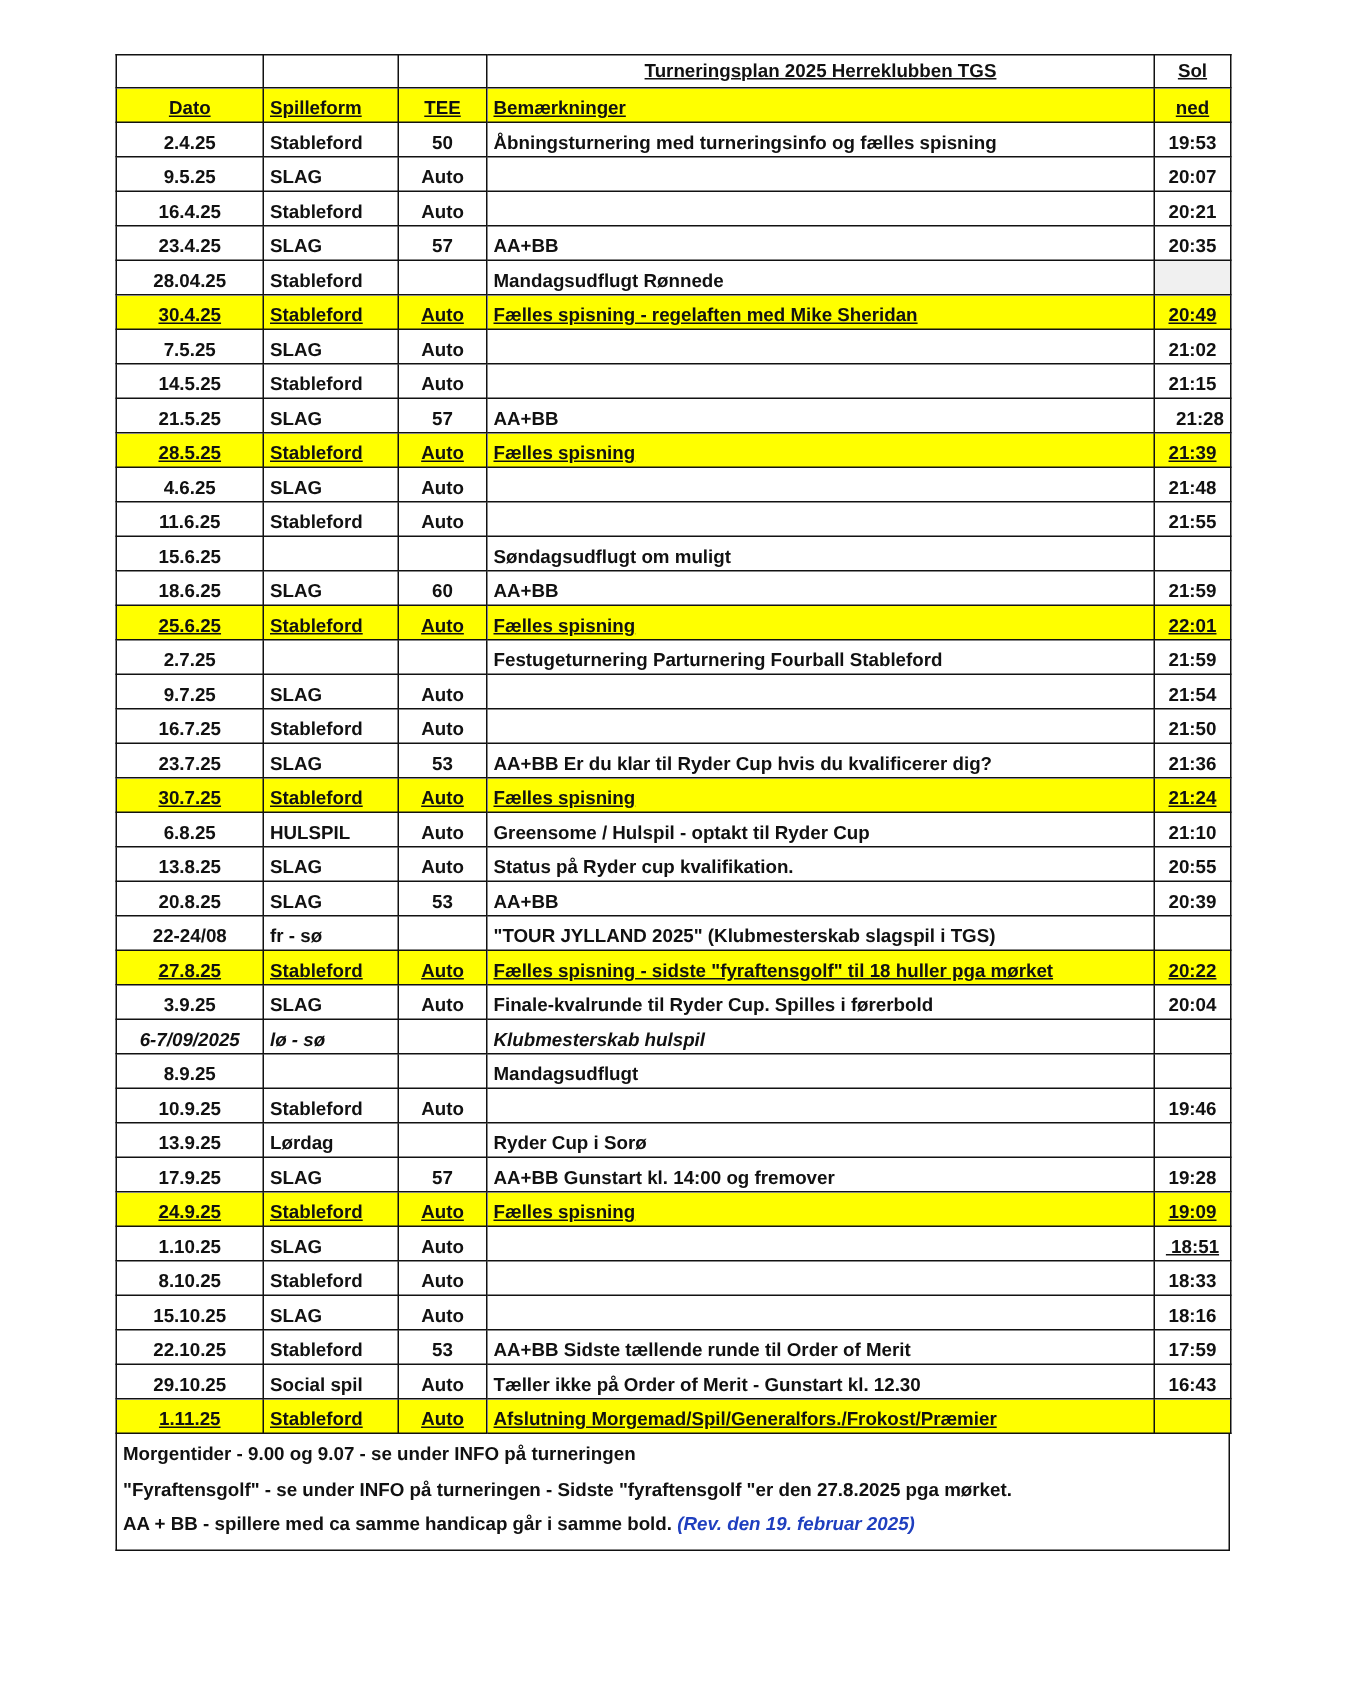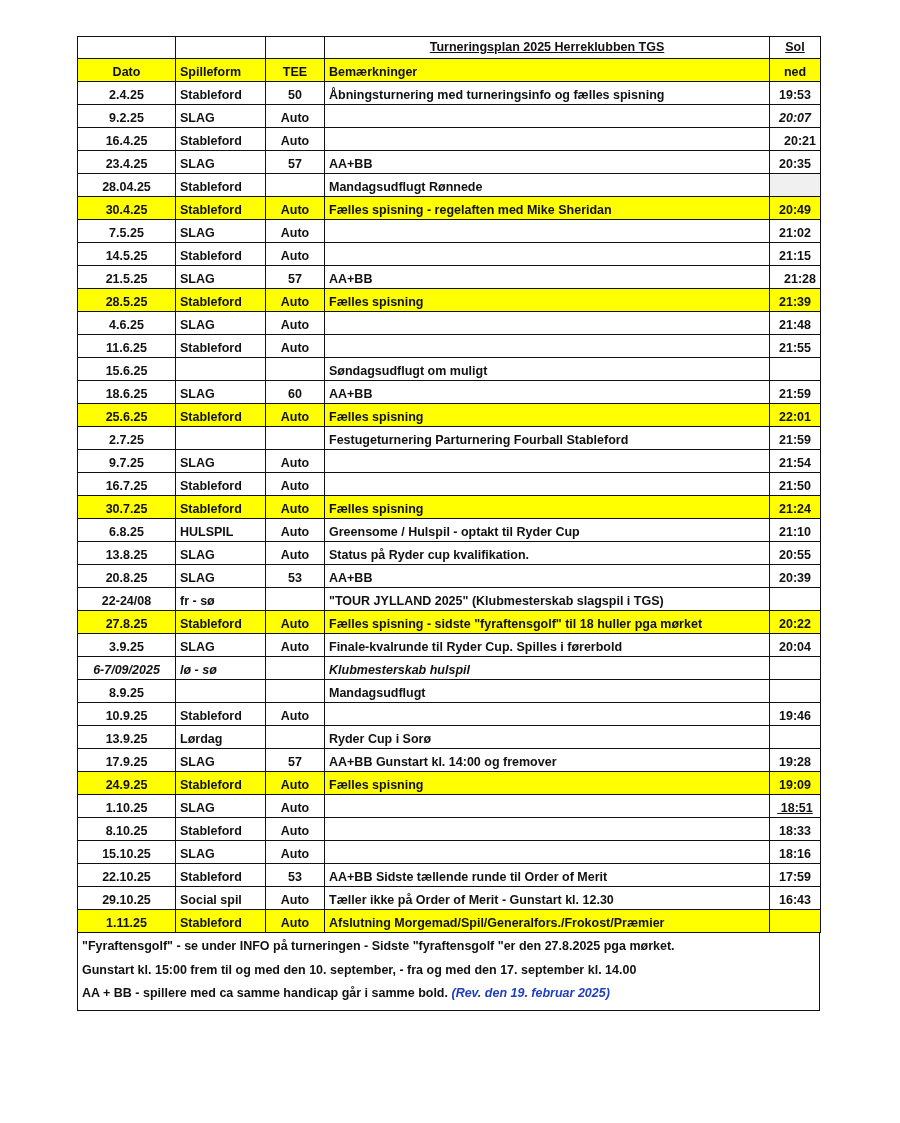--- a/index.html
+++ b/index.html
@@ -11,21 +11,21 @@
   col.c-form { width: 90px; }
   col.c-tee { width: 59px; }
   col.c-note { width: 445px; }
   col.c-sun { width: 51px; }
   td.dato { text-align: center; }
   td.tee { text-align: center; }
   td.sun { text-align: center; font-weight: normal; vertical-align: top; font-size: 12.5px; line-height: 17px; padding-top: 2px; }
   tr.title td { height: 21px; vertical-align: middle; text-decoration: underline; }
   td.title-cell { text-align: center; font-size: 15px; font-weight: bold; }
   td.sol-top { text-align: center; font-weight: normal; font-size: 12.5px; }
-  tr.yellow td { background: #ffff00; }
+  tr.yellow td { background: #ffff00; text-decoration: underline; }
   td.grey { background: #f0f0f0 !important; }
   tr.head td { height: 22px; }
   .italic { font-style: italic; }
   .under { text-decoration: underline; margin-top: 40px; }
   .footer { border: 1.5px solid #111; border-top: none; padding: 2px 4px 4px 4px; }
   .footer .line { font-size: 12.5px; font-weight: bold; height: 23.5px; line-height: 23.5px; white-space: nowrap; }
   .rev { color: #1f3fbf; font-style: italic; }
 </style>
 </head>
 <body>
@@ -55,32 +55,32 @@
         <td class="sun">ned</td>
       </tr>
     <tr>
           <td class="dato">2.4.25</td>
           <td>Stableford</td>
           <td class="tee">50</td>
           <td>Åbningsturnering med turneringsinfo og fælles spisning</td>
           <td class="sun" style="white-space: pre;">19:53</td>
         </tr>
         <tr>
-          <td class="dato">9.2.25</td>
-          <td>SLAG</td>
-          <td class="tee">Auto</td>
-          <td></td>
-          <td class="sun" style="white-space: pre; font-style: italic;">20:07</td>
+          <td class="dato">9.5.25</td>
+          <td>SLAG</td>
+          <td class="tee">Auto</td>
+          <td></td>
+          <td class="sun" style="white-space: pre;">20:07</td>
         </tr>
         <tr>
           <td class="dato">16.4.25</td>
           <td>Stableford</td>
           <td class="tee">Auto</td>
           <td></td>
-          <td class="sun" style="white-space: pre; text-align: right;">20:21</td>
+          <td class="sun" style="white-space: pre;">20:21</td>
         </tr>
         <tr>
           <td class="dato">23.4.25</td>
           <td>SLAG</td>
           <td class="tee">57</td>
           <td>AA+BB</td>
           <td class="sun" style="white-space: pre;">20:35</td>
         </tr>
         <tr>
           <td class="dato">28.04.25</td>
@@ -173,20 +173,27 @@
           <td></td>
           <td class="sun" style="white-space: pre;">21:54</td>
         </tr>
         <tr>
           <td class="dato">16.7.25</td>
           <td>Stableford</td>
           <td class="tee">Auto</td>
           <td></td>
           <td class="sun" style="white-space: pre;">21:50</td>
         </tr>
+        <tr>
+          <td class="dato">23.7.25</td>
+          <td>SLAG</td>
+          <td class="tee">53</td>
+          <td>AA+BB Er du klar til Ryder Cup hvis du kvalificerer dig?</td>
+          <td class="sun" style="white-space: pre;">21:36</td>
+        </tr>
         <tr class="yellow">
           <td class="dato">30.7.25</td>
           <td>Stableford</td>
           <td class="tee">Auto</td>
           <td>Fælles spisning</td>
           <td class="sun" style="white-space: pre;">21:24</td>
         </tr>
         <tr>
           <td class="dato">6.8.25</td>
           <td>HULSPIL</td>
@@ -309,17 +316,17 @@
         <tr class="yellow">
           <td class="dato">1.11.25</td>
           <td>Stableford</td>
           <td class="tee">Auto</td>
           <td>Afslutning Morgemad/Spil/Generalfors./Frokost/Præmier</td>
           <td class="sun" style="white-space: pre;"></td>
         </tr>
       </tbody>
   </table>
   <div class="footer">
+    <div class="line">Morgentider - 9.00 og 9.07 - se under INFO på turneringen</div>
     <div class="line">"Fyraftensgolf" - se under INFO på turneringen - Sidste "fyraftensgolf "er den 27.8.2025 pga mørket.</div>
-    <div class="line">Gunstart kl. 15:00 frem til og med den 10. september, - fra og med den 17. september kl. 14.00</div>
     <div class="line"><span>AA + BB - spillere med ca samme handicap går i samme bold.</span> <span class="rev">(Rev. den 19. februar 2025)</span></div>
   </div>
 </div>
 
 </body></html>

